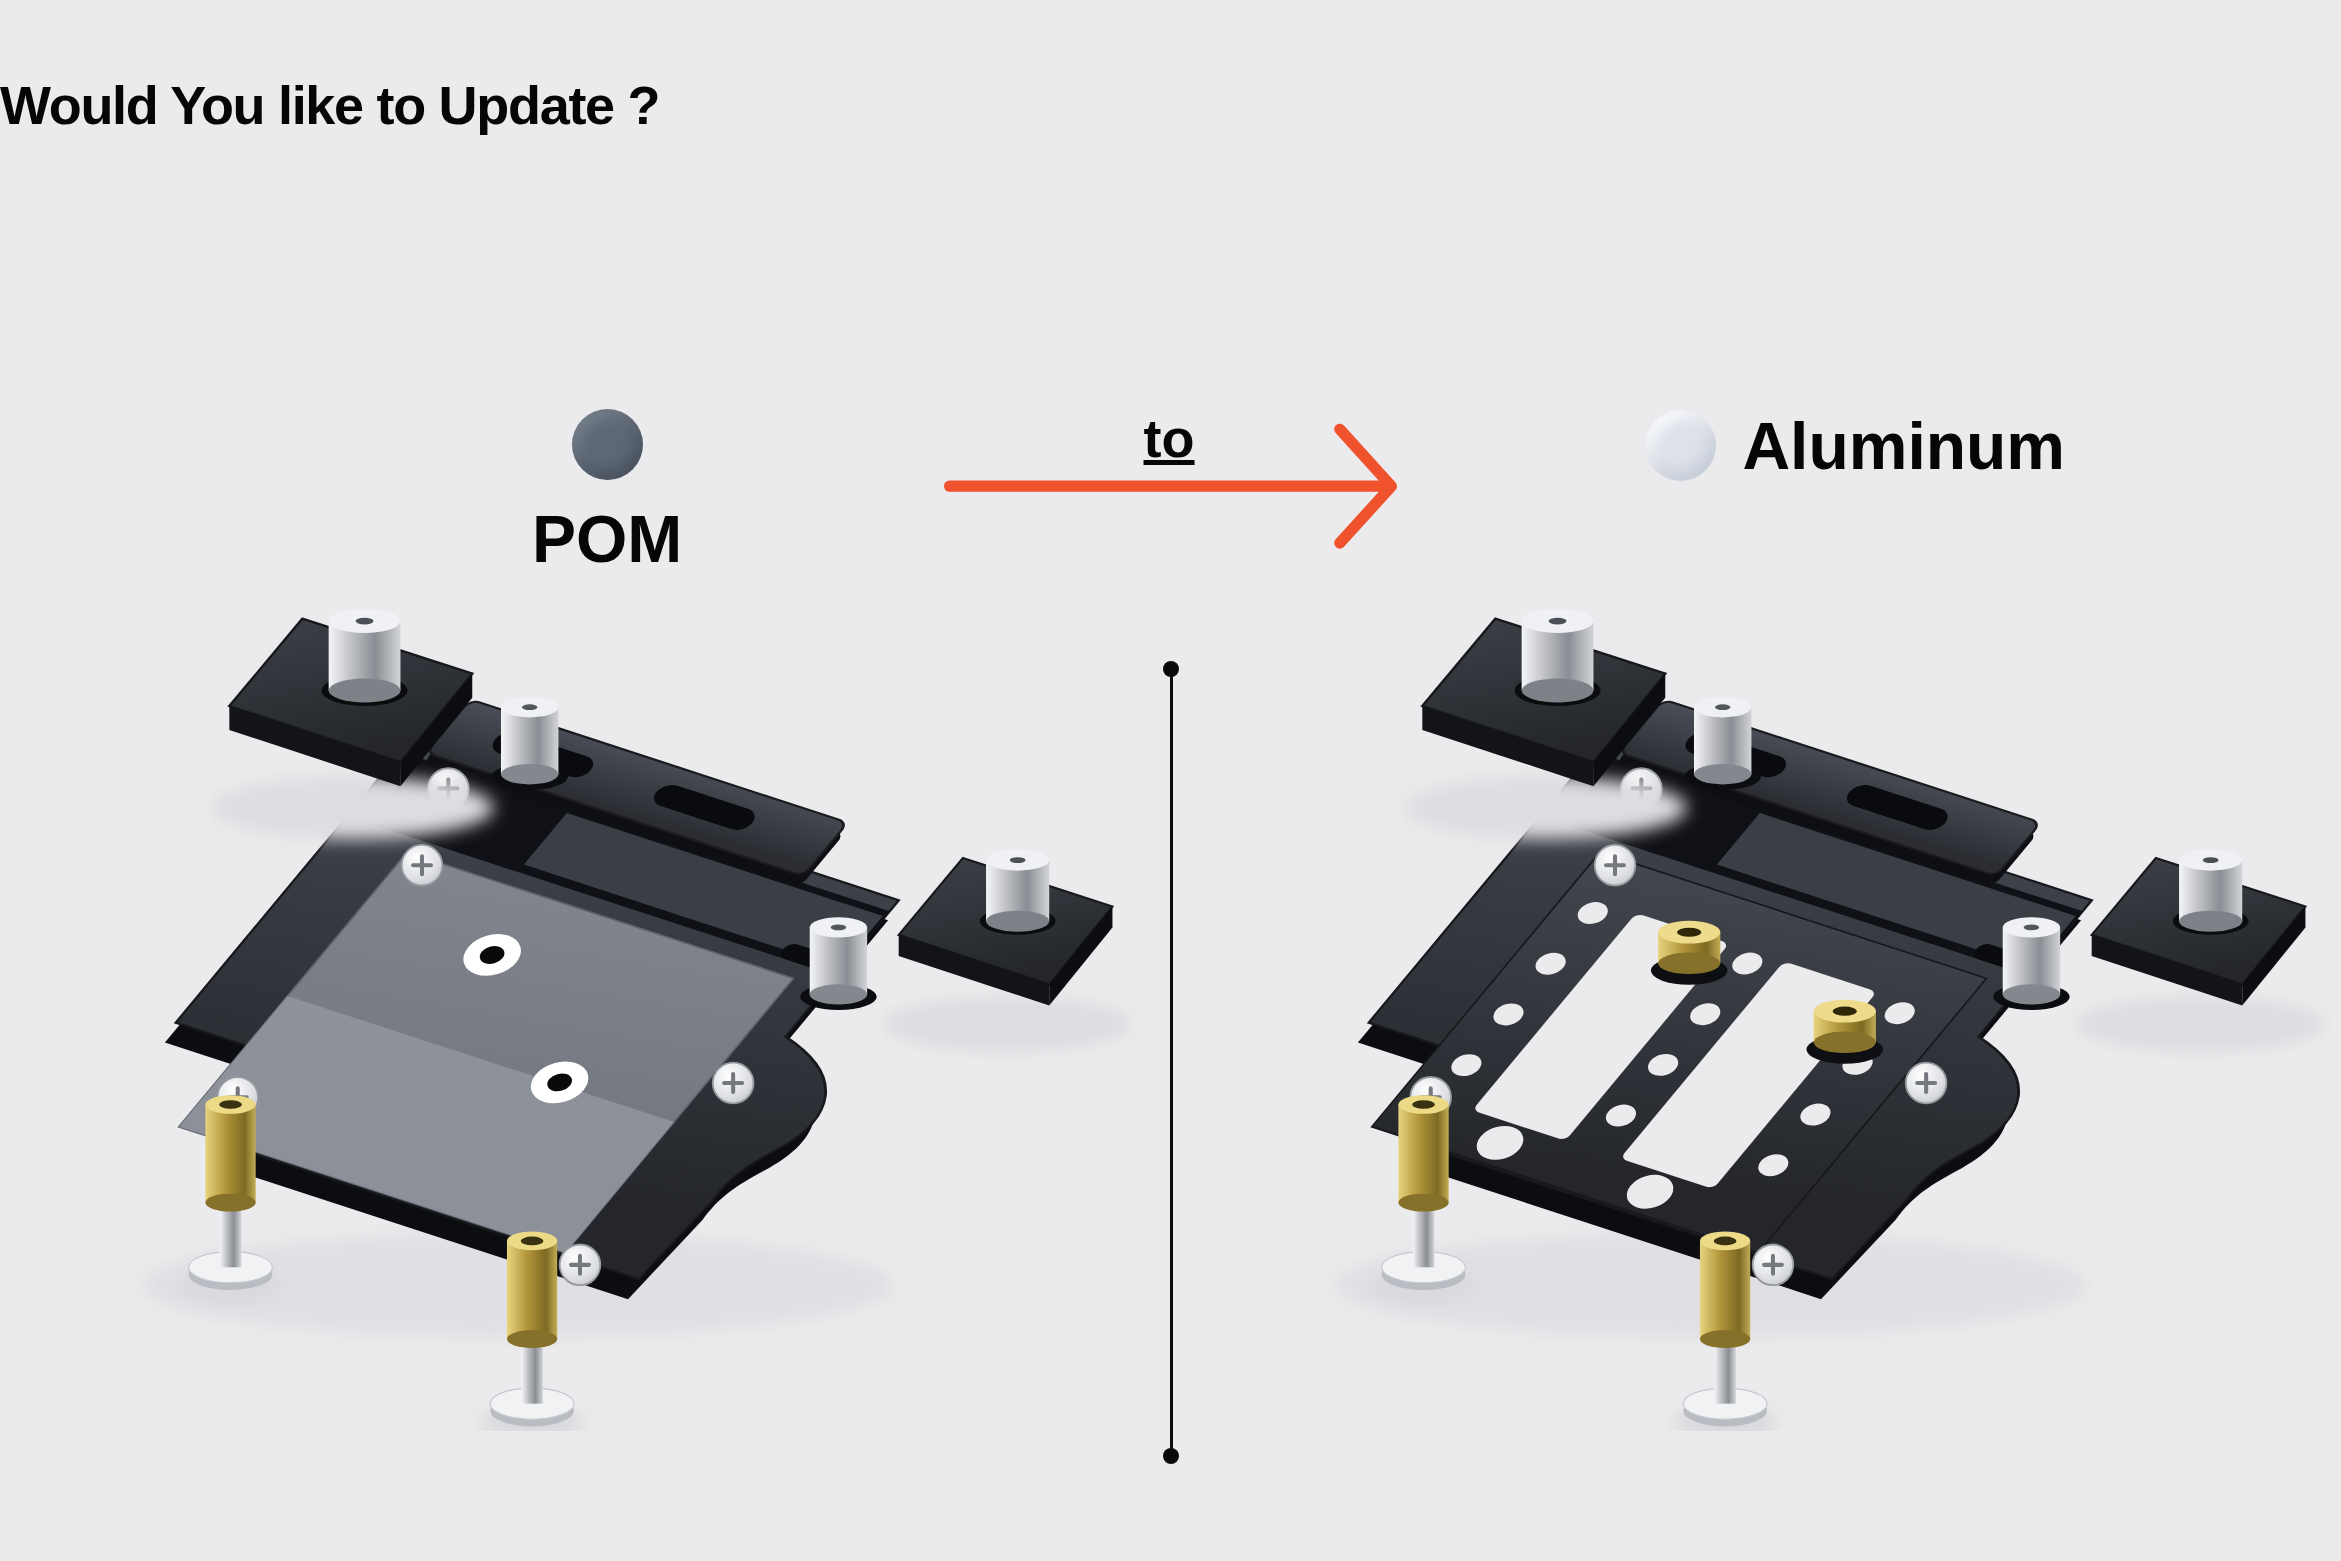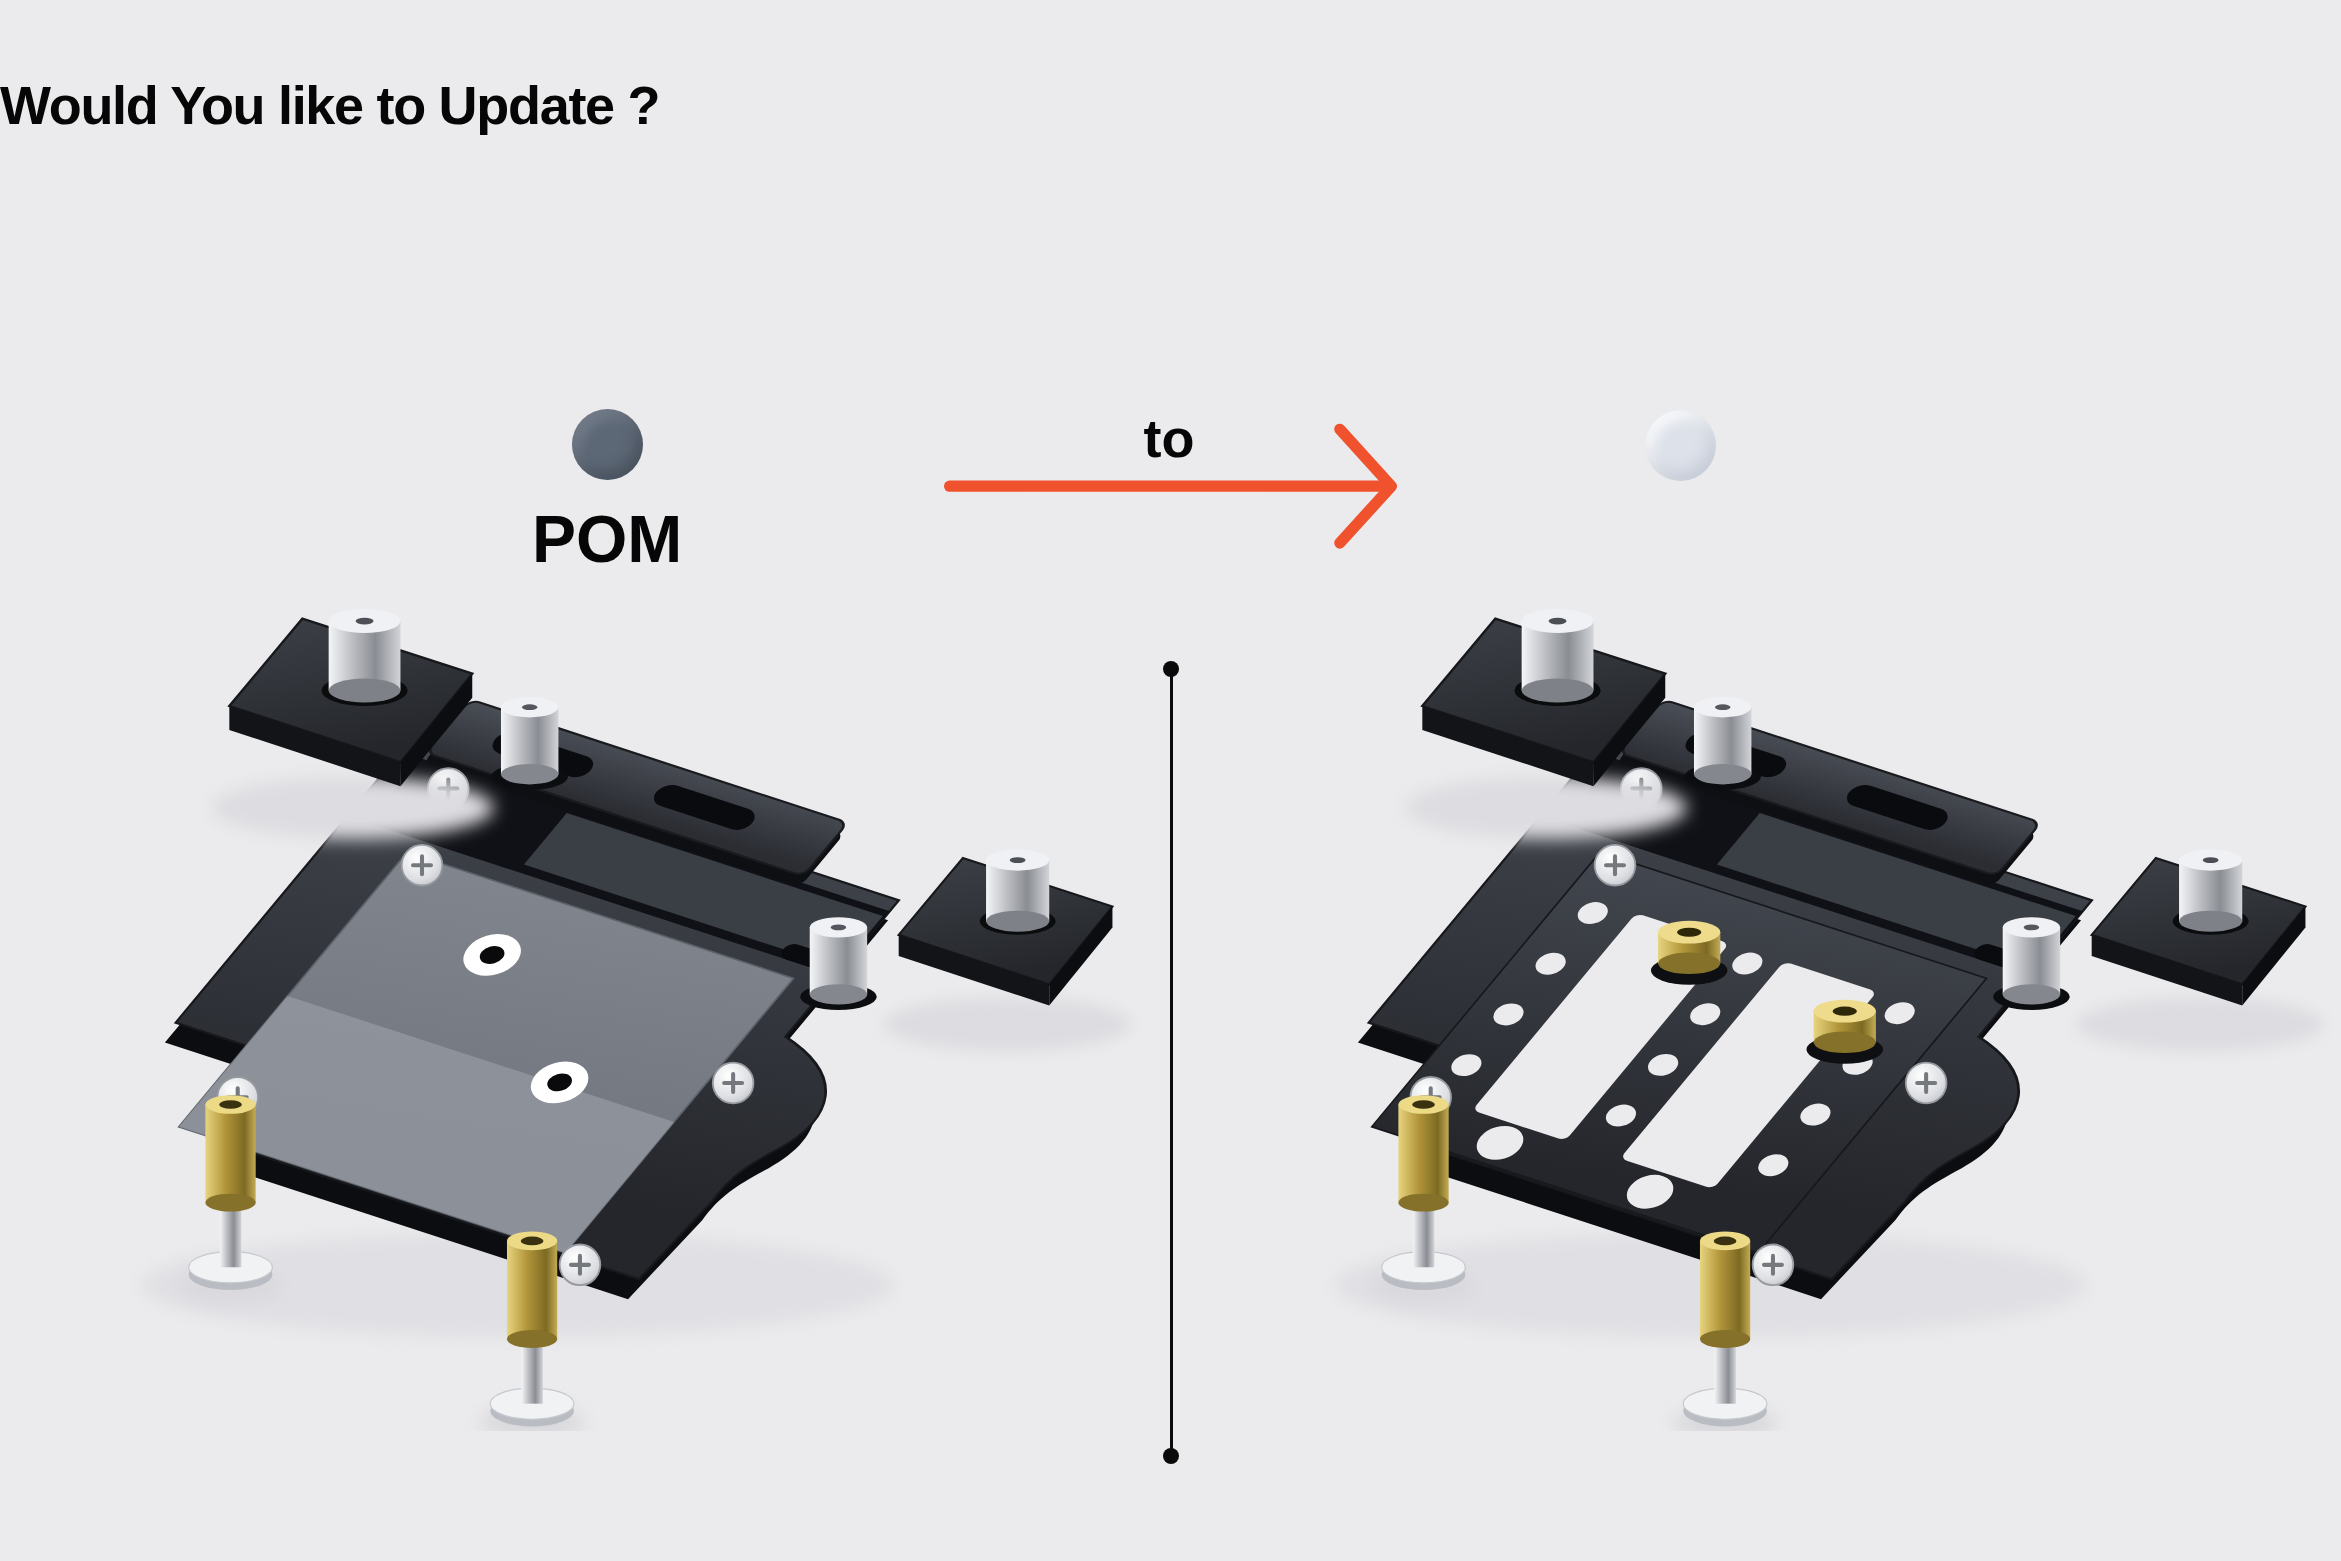--- a/index.html
+++ b/index.html
@@ -55,20 +55,21 @@
   }
 
   .to-label {
     position: absolute;
     top: 411px; left: 1103px; width: 132px;
     text-align: center;
     font-size: 54px;
     font-weight: 600;
     color: var(--text, #060606);
     line-height: 1;
+    text-decoration: underline;
   }
   .arrow-svg {
     position: absolute;
     top: 416px; left: 939px;
     width: 463px; height: 139px;
   }
 
   
   .divider-line {
     position: absolute;
@@ -107,20 +108,21 @@
 </div>
 
 <div class="to-label">to</div>
 <svg class="arrow-svg" viewBox="0 0 700 210" aria-hidden="true">
   <line x1="16" y1="106" x2="668" y2="106" stroke="var(--arrow, #f0522e)" stroke-width="17" stroke-linecap="round"></line>
   <path d="M 606,20 L 684,106 L 606,192" fill="none" stroke="var(--arrow, #f0522e)" stroke-width="17" stroke-linecap="round" stroke-linejoin="round"></path>
 </svg>
 
 <div class="legend legend-to">
   <span class="swatch swatch-alu"></span>
+  <span class="legend-label">Aluminum</span>
 </div>
 
 <div class="divider-dot top"></div>
 <div class="divider-line"></div>
 <div class="divider-dot bottom"></div>
 
 <div class="figure figure-left">
 <svg viewBox="-60 -30 900 710" preserveAspectRatio="xMidYMid meet">
   <defs>
     <linearGradient id="gPlate" x1="0" y1="0" x2="0.25" y2="1">

